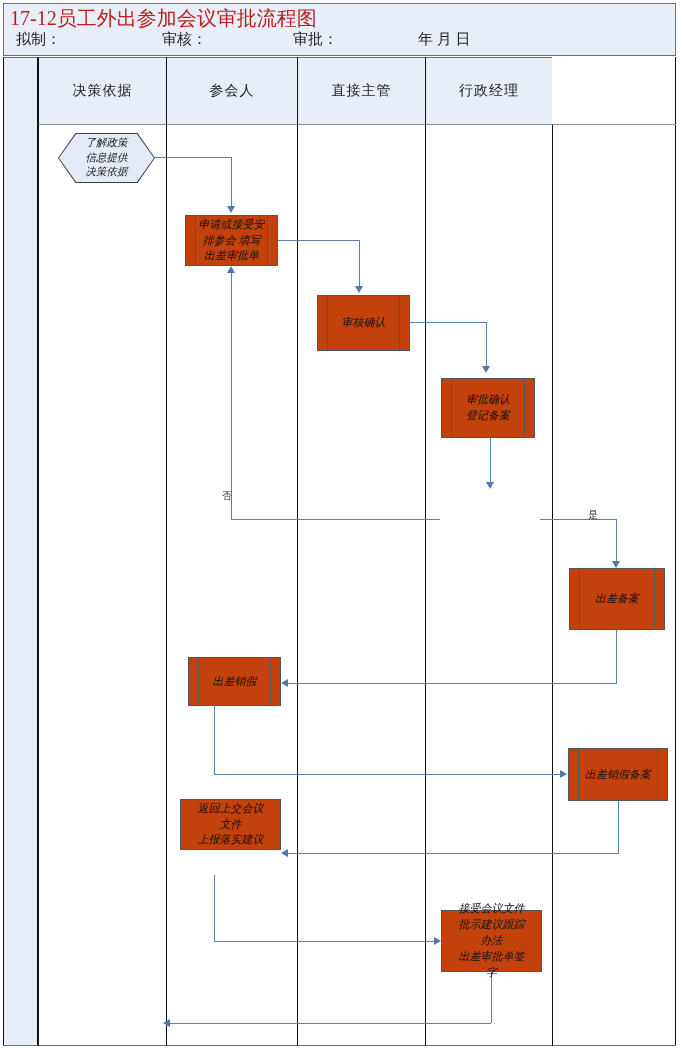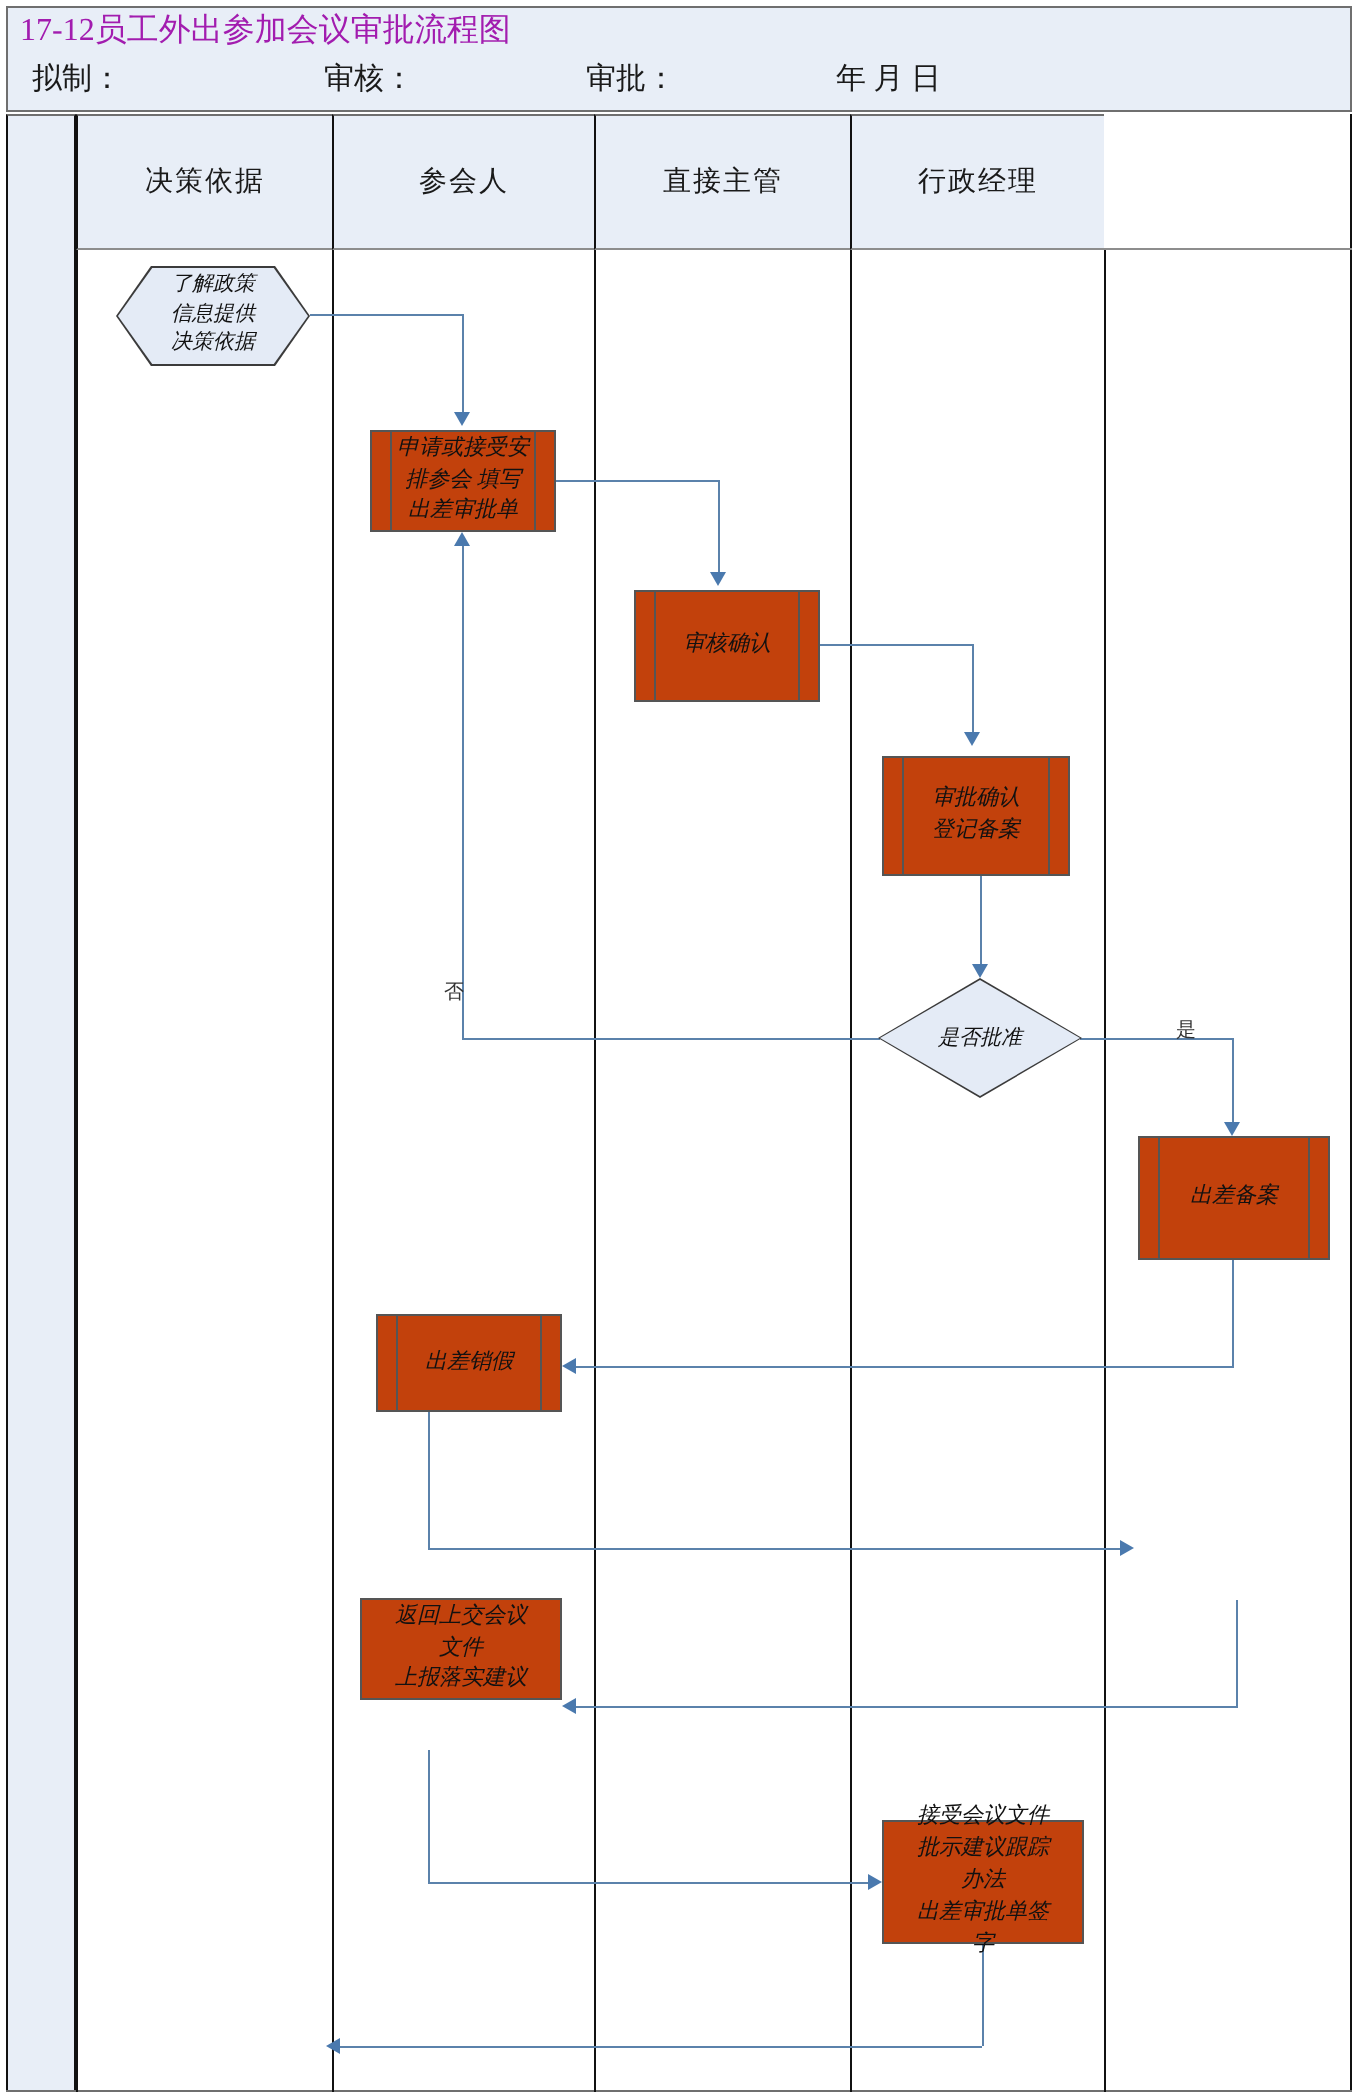--- a/index.html
+++ b/index.html
@@ -5,21 +5,21 @@
   html,body{margin:0;padding:0;background:#ffffff;}
   body{font-family:"Liberation Sans","DejaVu Sans",sans-serif;}
   #page{position:relative;width:682px;height:1048px;overflow:hidden;background:#fff;}
 
   
   .title-block{
     position:absolute;left:3px;top:3px;width:673px;height:53px;
     background:#e8eef7;border:1px solid #6f6f6f;box-sizing:border-box;
   }
   .title-line1{
-    position:absolute;left:6px;top:1px;font-size:16px;color:#a21caf;
+    position:absolute;left:6px;top:1px;font-size:20px;color:#b91c1c;
     font-family:"Liberation Serif","DejaVu Serif",serif;white-space:nowrap;
   }
   .title-line2{
     position:absolute;left:6px;top:26px;font-size:15px;color:#1a1a1a;
     font-family:"Liberation Serif","DejaVu Serif",serif;white-space:nowrap;
   }
   .tl2-a{position:absolute;left:6px;}
   .tl2-b{position:absolute;left:152px;}
   .tl2-c{position:absolute;left:283px;}
   .tl2-d{position:absolute;left:408px;}
@@ -205,32 +205,32 @@
 
   <div class="shape proc bars" style="left:317px;top:295px;width:93px;height:56px;">
     <span class="txt">审核确认</span>
   </div>
 
   <div class="shape proc bars" style="left:441px;top:378px;width:94px;height:60px;">
     <span class="txt">审批确认
 登记备案</span>
   </div>
 
-  <div class="shape diamond-outline" style="left:439px;top:489px;width:102px;height:60px;">
-    <div class="diamond" style="position:absolute;left:1px;top:1px;width:100px;height:58px;">是否批准</div>
-  </div>
 
   <div class="shape proc bars" style="left:569px;top:568px;width:96px;height:62px;">
     <span class="txt">出差备案</span>
   </div>
 
   <div class="shape proc bars" style="left:188px;top:657px;width:93px;height:49px;">
     <span class="txt">出差销假</span>
   </div>
 
+  <div class="shape proc bars" style="left:568px;top:748px;width:100px;height:53px;">
+    <span class="txt">出差销假备案</span>
+  </div>
 
   <div class="shape proc" style="left:180px;top:799px;width:101px;height:51px;">
     <span class="txt">返回上交会议文件
 上报落实建议</span>
   </div>
 
   <div class="shape proc" style="left:441px;top:910px;width:101px;height:62px;">
     <span class="txt">接受会议文件
 批示建议跟踪办法
 出差审批单签字</span>

